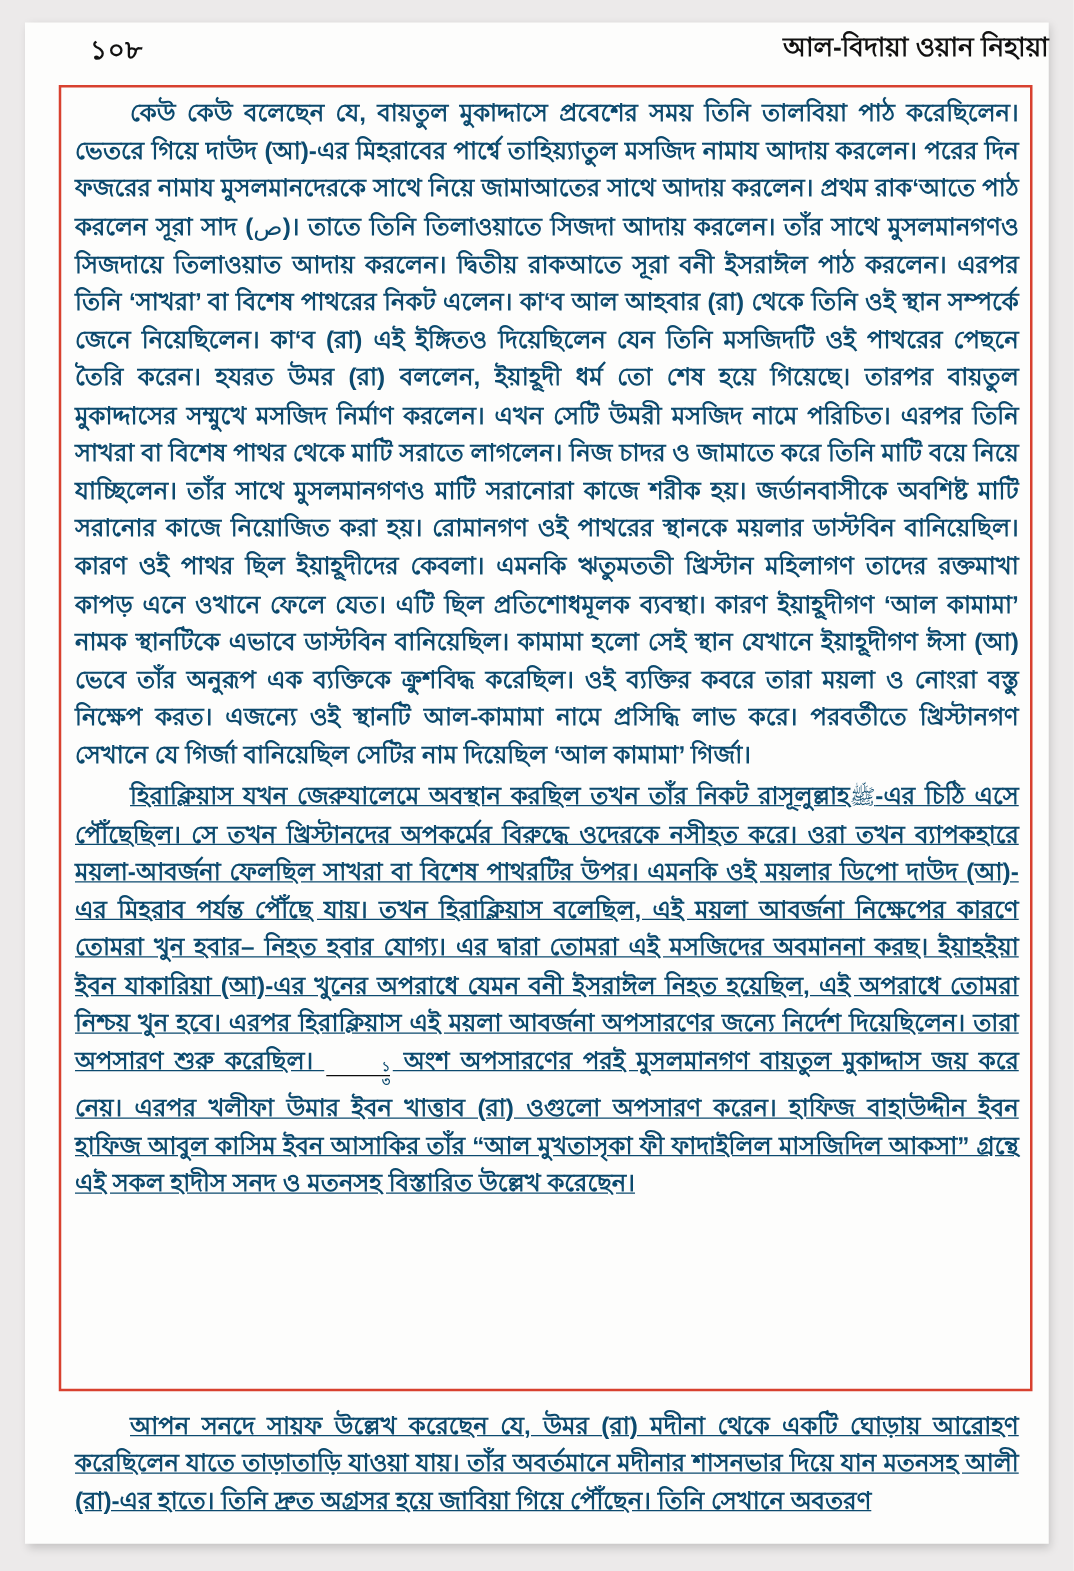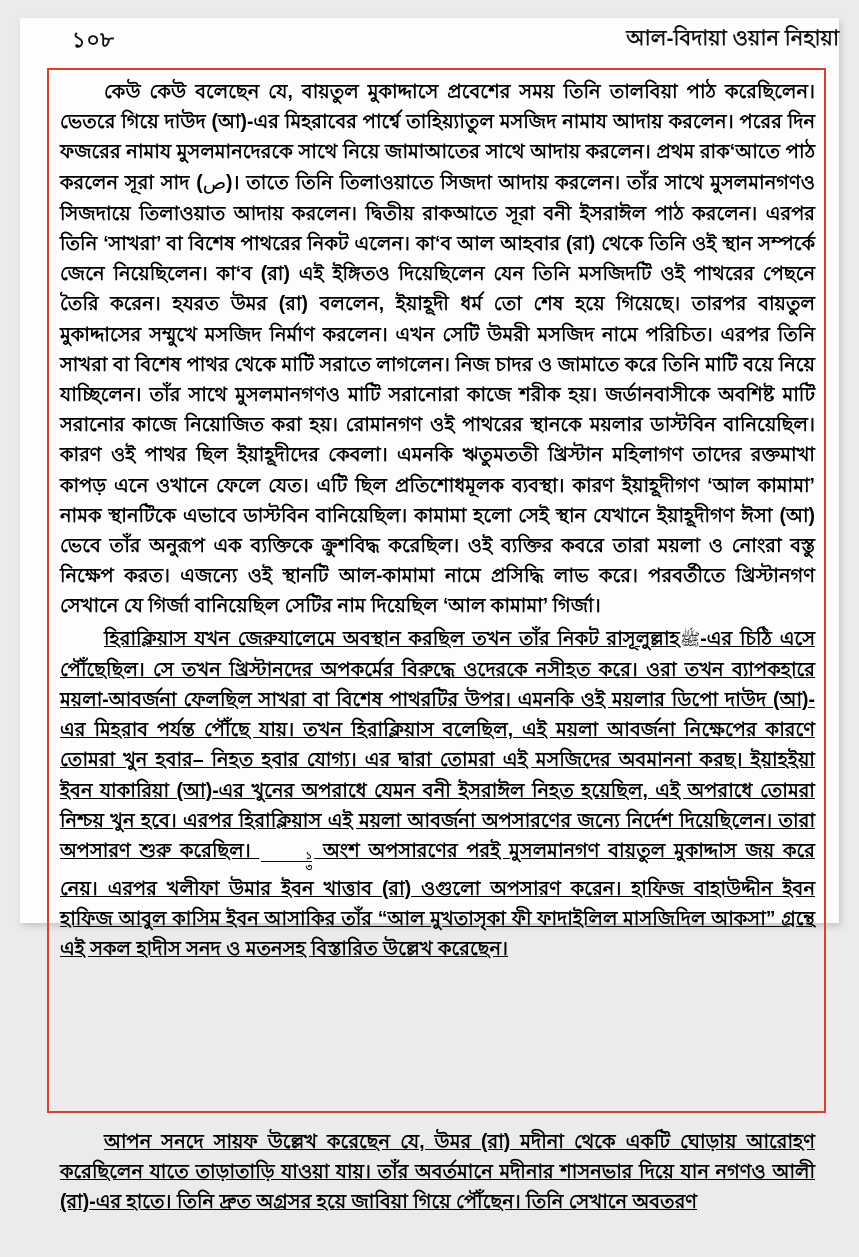--- a/index.html
+++ b/index.html
@@ -13,21 +13,21 @@
     font-family: "Liberation Sans", sans-serif;
     overflow: hidden;
   }
 
   
   #page-sheet {
     position: absolute;
     left: 20px;
     top: 18px;
     width: 819px;
-    height: 905px;
+    height: 1217px;
     background: #fdfdfc;
     box-shadow: 2px 3px 7px rgba(0,0,0,0.17);
   }
 
   
   #page-header {
     position: absolute;
     left: 0;
     top: 0;
     width: 819px;
@@ -72,21 +72,21 @@
   }
   #boxed-text { top: 58px; }
   #tail-text  { top: 1108px; }
 
   p.para {
     margin: 0;
     font-family: "Liberation Sans", sans-serif;
     font-size: 19.4px;
     line-height: 30.2px;
     font-weight: bold;
-    color: #000000;
+    color: #0c4a6e;
     text-align: justify;
     text-justify: inter-word;
     text-indent: 44px;
     -webkit-font-smoothing: none;
   }
   p.para + p.para { margin-top: 2px; }
   p.para:last-child { text-align: justify; text-decoration: underline; }
 
   .arabic {
     font-family: "DejaVu Sans", sans-serif;
@@ -128,16 +128,16 @@
 
   <div class="body-col" id="boxed-text">
       <p class="para">কেউ কেউ বলেছেন যে, বায়তুল মুকাদ্দাসে প্রবেশের সময় তিনি তালবিয়া পাঠ করেছিলেন। ভেতরে গিয়ে দাউদ (আ)-এর মিহরাবের পার্শ্বে তাহিয়্যাতুল মসজিদ নামায আদায় করলেন। পরের দিন ফজরের নামায  মুসলমানদেরকে সাথে নিয়ে জামাআতের সাথে আদায় করলেন। প্রথম রাক‘আতে পাঠ করলেন সূরা সাদ (<span class="arabic">ص</span>)। তাতে তিনি তিলাওয়াতে সিজদা আদায় করলেন। তাঁর সাথে মুসলমানগণও সিজদায়ে তিলাওয়াত আদায় করলেন। দ্বিতীয় রাকআতে সূরা বনী ইসরাঈল পাঠ করলেন। এরপর তিনি ‘সাখরা’ বা বিশেষ পাথরের নিকট এলেন। কা‘ব আল আহবার (রা) থেকে তিনি ওই স্থান সম্পর্কে জেনে নিয়েছিলেন। কা‘ব (রা) এই ইঙ্গিতও দিয়েছিলেন যেন তিনি মসজিদটি ওই পাথরের পেছনে তৈরি করেন। হযরত উমর (রা) বললেন, ইয়াহূদী ধর্ম তো শেষ হয়ে গিয়েছে। তারপর বায়তুল মুকাদ্দাসের সম্মুখে মসজিদ নির্মাণ করলেন। এখন সেটি উমরী মসজিদ নামে পরিচিত। এরপর তিনি সাখরা বা বিশেষ পাথর থেকে মাটি সরাতে লাগলেন। নিজ চাদর ও জামাতে করে তিনি মাটি বয়ে নিয়ে যাচ্ছিলেন। তাঁর সাথে মুসলমানগণও মাটি সরানোরা কাজে শরীক হয়। জর্ডানবাসীকে অবশিষ্ট মাটি সরানোর কাজে নিয়োজিত করা হয়। রোমানগণ ওই পাথরের স্থানকে ময়লার ডাস্টবিন বানিয়েছিল। কারণ ওই পাথর ছিল ইয়াহূদীদের কেবলা। এমনকি ঋতুমততী খ্রিস্টান মহিলাগণ তাদের রক্তমাখা কাপড় এনে ওখানে ফেলে যেত। এটি ছিল প্রতিশোধমূলক ব্যবস্থা। কারণ ইয়াহূদীগণ ‘আল কামামা’ নামক স্থানটিকে এভাবে ডাস্টবিন বানিয়েছিল। কামামা হলো সেই স্থান যেখানে ইয়াহূদীগণ ঈসা (আ) ভেবে তাঁর অনুরূপ এক ব্যক্তিকে ক্রুশবিদ্ধ করেছিল। ওই ব্যক্তির কবরে তারা ময়লা ও নোংরা বস্তু নিক্ষেপ করত। এজন্যে ওই স্থানটি আল-কামামা নামে প্রসিদ্ধি লাভ করে। পরবর্তীতে খ্রিস্টানগণ সেখানে যে গির্জা বানিয়েছিল সেটির নাম দিয়েছিল ‘আল কামামা’ গির্জা।</p>
       <p class="para">হিরাক্লিয়াস যখন জেরুযালেমে অবস্থান করছিল তখন তাঁর নিকট রাসূলুল্লাহ<span class="salawat">ﷺ</span>-এর চিঠি এসে পৌঁছেছিল। সে তখন খ্রিস্টানদের অপকর্মের বিরুদ্ধে ওদেরকে নসীহত করে। ওরা তখন ব্যাপকহারে ময়লা-আবর্জনা ফেলছিল সাখরা বা বিশেষ পাথরটির উপর। এমনকি ওই ময়লার ডিপো দাউদ (আ)-এর মিহরাব পর্যন্ত পৌঁছে যায়। তখন হিরাক্লিয়াস বলেছিল, এই ময়লা আবর্জনা নিক্ষেপের কারণে তোমরা খুন হবার– নিহত হবার যোগ্য। এর দ্বারা তোমরা এই মসজিদের অবমাননা করছ। ইয়াহইয়া ইবন যাকারিয়া (আ)-এর খুনের অপরাধে যেমন বনী ইসরাঈল নিহত হয়েছিল, এই অপরাধে তোমরা নিশ্চয় খুন হবে। এরপর হিরাক্লিয়াস এই ময়লা আবর্জনা অপসারণের জন্যে নির্দেশ দিয়েছিলেন। তারা অপসারণ শুরু করেছিল। <span class="frac">
           <span class="num">১</span>
           <span class="den">৩</span>
         </span> অংশ অপসারণের পরই মুসলমানগণ বায়তুল মুকাদ্দাস জয় করে নেয়। এরপর খলীফা উমার ইবন খাত্তাব (রা) ওগুলো অপসারণ করেন। হাফিজ বাহাউদ্দীন ইবন হাফিজ আবুল কাসিম ইবন আসাকির তাঁর “আল মুখতাসৃকা ফী ফাদাইলিল মাসজিদিল আকসা” গ্রন্থে এই সকল হাদীস সনদ ও মতনসহ বিস্তারিত উল্লেখ করেছেন।</p>
     </div>
 
   <div class="body-col" id="tail-text">
-      <p class="para">আপন সনদে সায়ফ উল্লেখ করেছেন যে, উমর (রা) মদীনা থেকে একটি ঘোড়ায় আরোহণ করেছিলেন যাতে তাড়াতাড়ি যাওয়া যায়। তাঁর অবর্তমানে মদীনার শাসনভার দিয়ে যান নগণও আলী (রা)-এর হাতে। তিনি দ্রুত অগ্রসর হয়ে জাবিয়া গিয়ে পৌঁছেন। তিনি সেখানে অবতরণ</p>
+      <p class="para">আপন সনদে সায়ফ উল্লেখ করেছেন যে, উমর (রা) মদীনা থেকে একটি ঘোড়ায় আরোহণ করেছিলেন যাতে তাড়াতাড়ি যাওয়া যায়। তাঁর অবর্তমানে মদীনার শাসনভার দিয়ে যান মতনসহ আলী (রা)-এর হাতে। তিনি দ্রুত অগ্রসর হয়ে জাবিয়া গিয়ে পৌঁছেন। তিনি সেখানে অবতরণ</p>
     </div>
 
 </div>
 
 </body></html>

